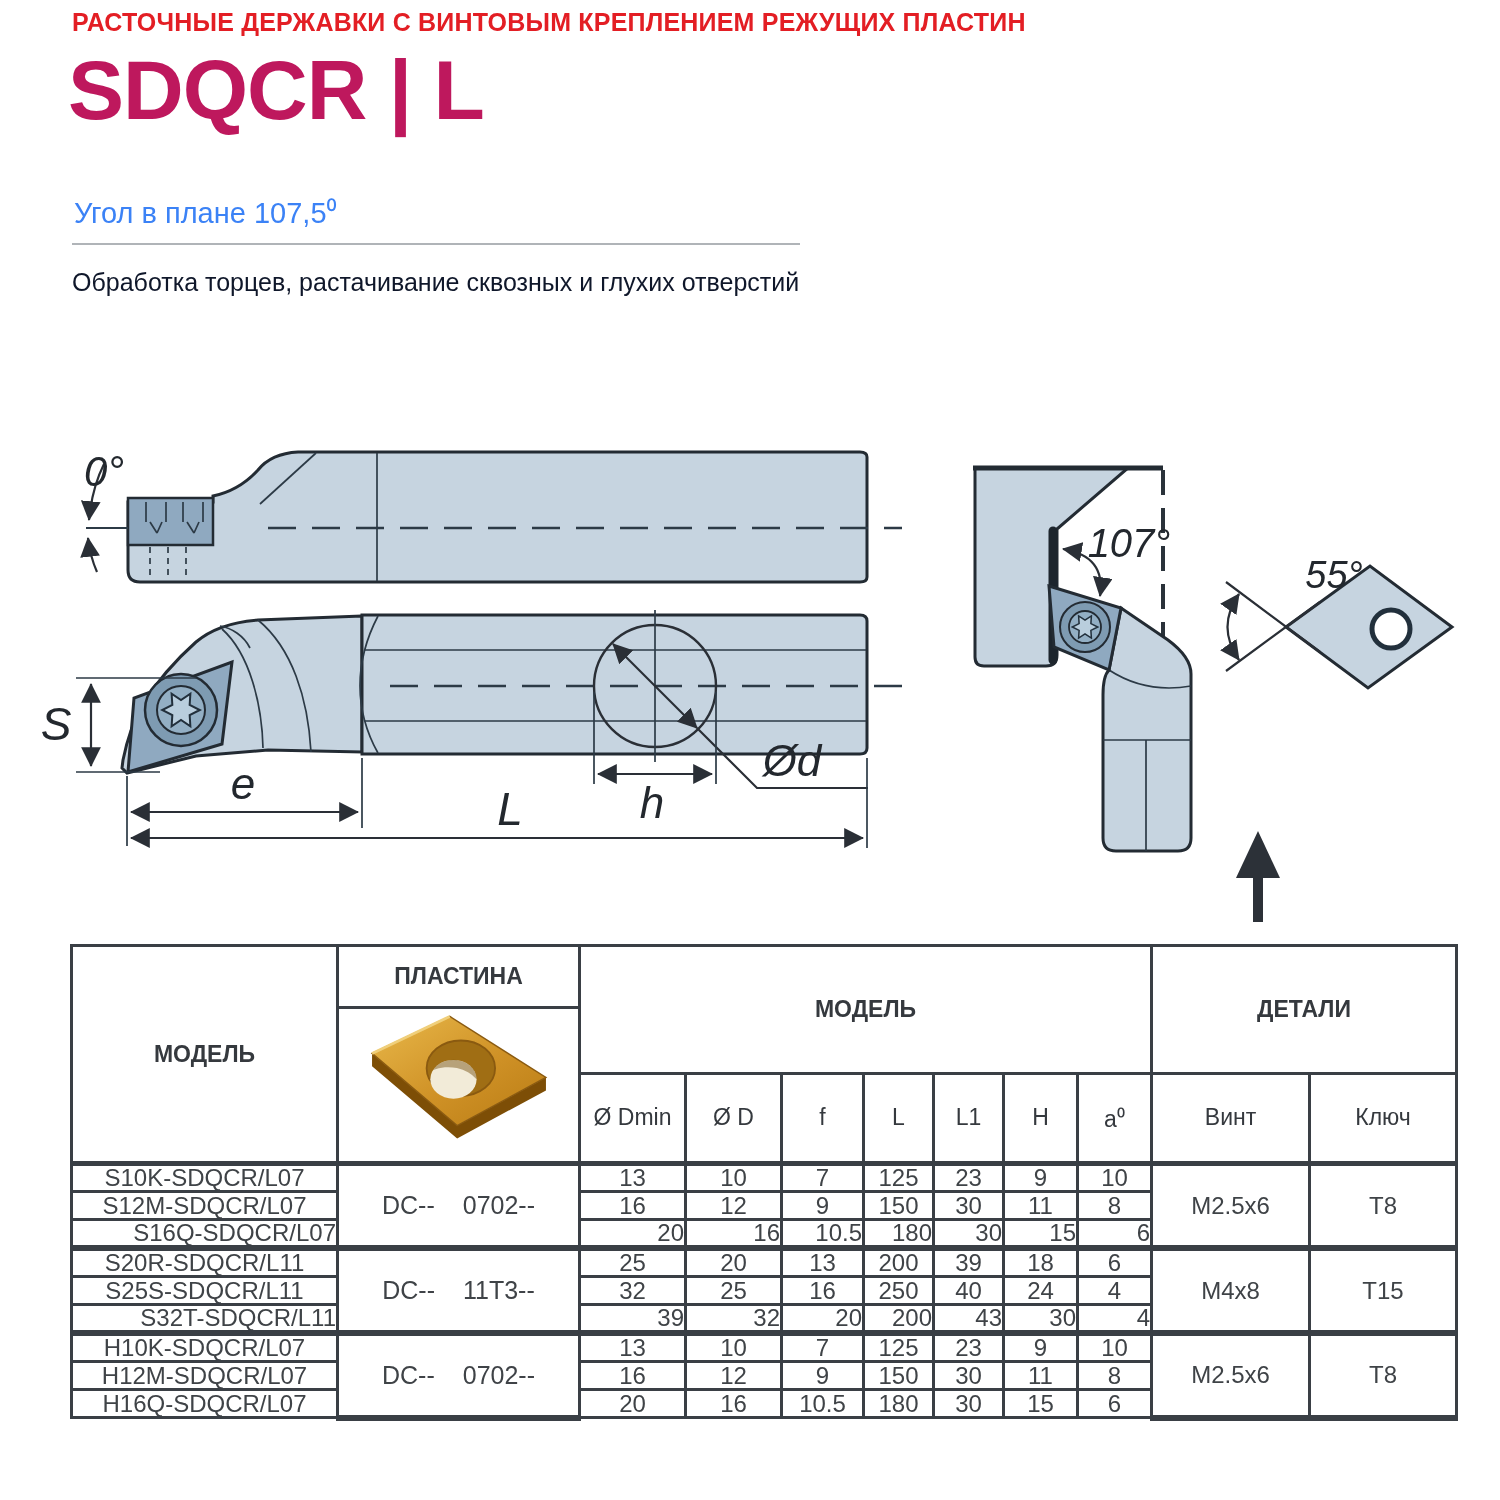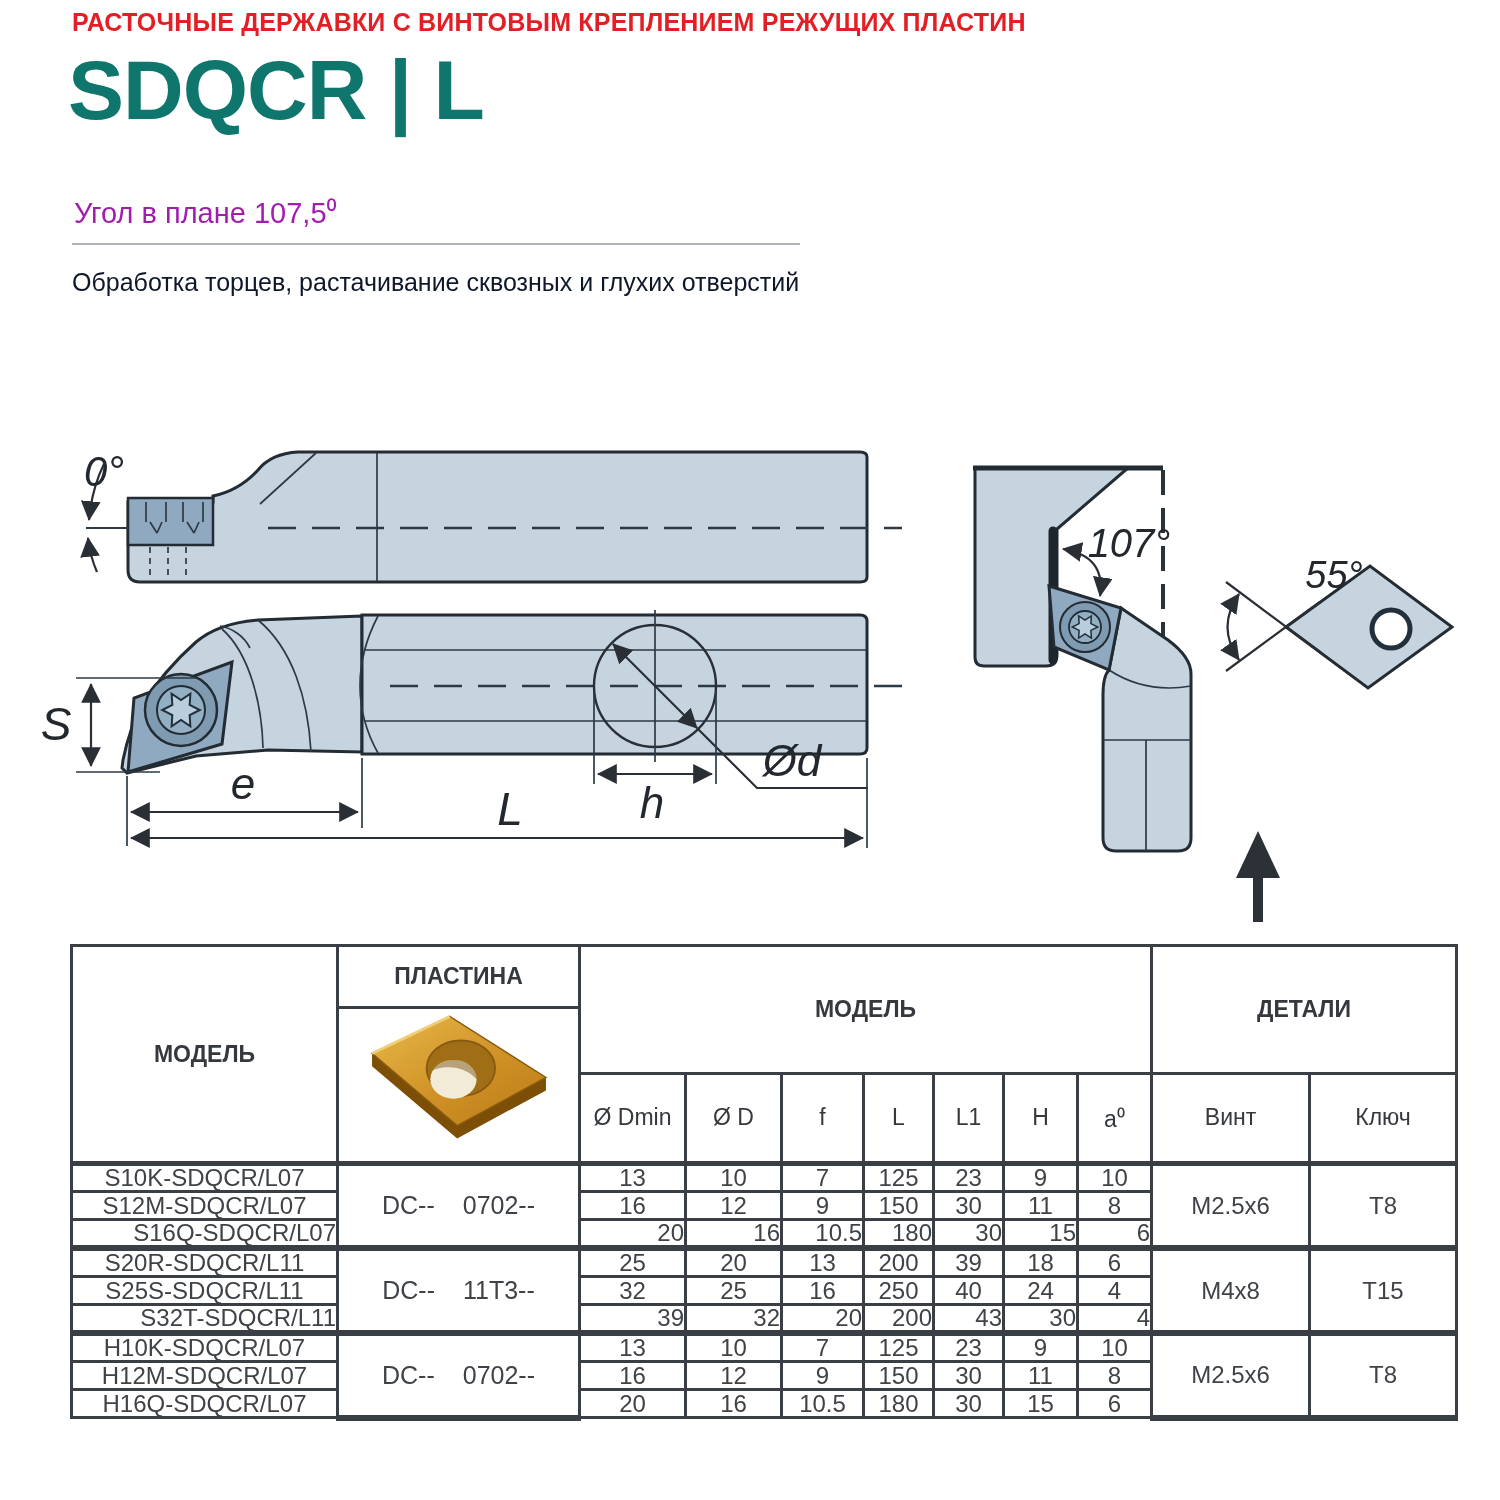--- a/index.html
+++ b/index.html
@@ -1,20 +1,20 @@
 <!DOCTYPE html>
 <html><head>
 <meta charset="utf-8">
 <style>
   html,body{margin:0;padding:0;background:#ffffff;}
   body{width:1500px;height:1500px;position:relative;font-family:"Liberation Sans",sans-serif;overflow:hidden;}
 
   .eyebrow{position:absolute;left:72px;top:8px;color:#e31e24;font-weight:700;font-size:25px;letter-spacing:.2px;white-space:nowrap;}
-  .title{position:absolute;left:68px;top:42px;color:#0f766e;font-weight:700;font-size:84px;letter-spacing:-1px;white-space:nowrap;}
-  .subtitle{position:absolute;left:74px;top:192px;color:#a21caf;font-size:29px;white-space:nowrap;}
+  .title{position:absolute;left:68px;top:42px;color:#be185d;font-weight:700;font-size:84px;letter-spacing:-1px;white-space:nowrap;}
+  .subtitle{position:absolute;left:74px;top:192px;color:#3b82f6;font-size:29px;white-space:nowrap;}
   .rule{position:absolute;left:72px;top:243px;width:728px;height:0;border-top:2px solid #b0b4b8;}
   .desc{position:absolute;left:72px;top:268px;color:#0f172a;font-size:25px;white-space:nowrap;}
 
   .drawing{position:absolute;left:0;top:410px;width:1500px;height:525px;}
 
   .spec-table{position:absolute;left:70px;top:944px;border-collapse:collapse;table-layout:fixed;width:1385px;color:#3f4347;}
   .spec-table td,.spec-table th{border:3px solid #3a3f45;padding:0;text-align:center;vertical-align:middle;overflow:hidden;}
   .spec-table th{font-weight:700;font-size:23px;color:#35393e;}
   tr.h1{height:62px;}
   tr.h2{height:64px;}

